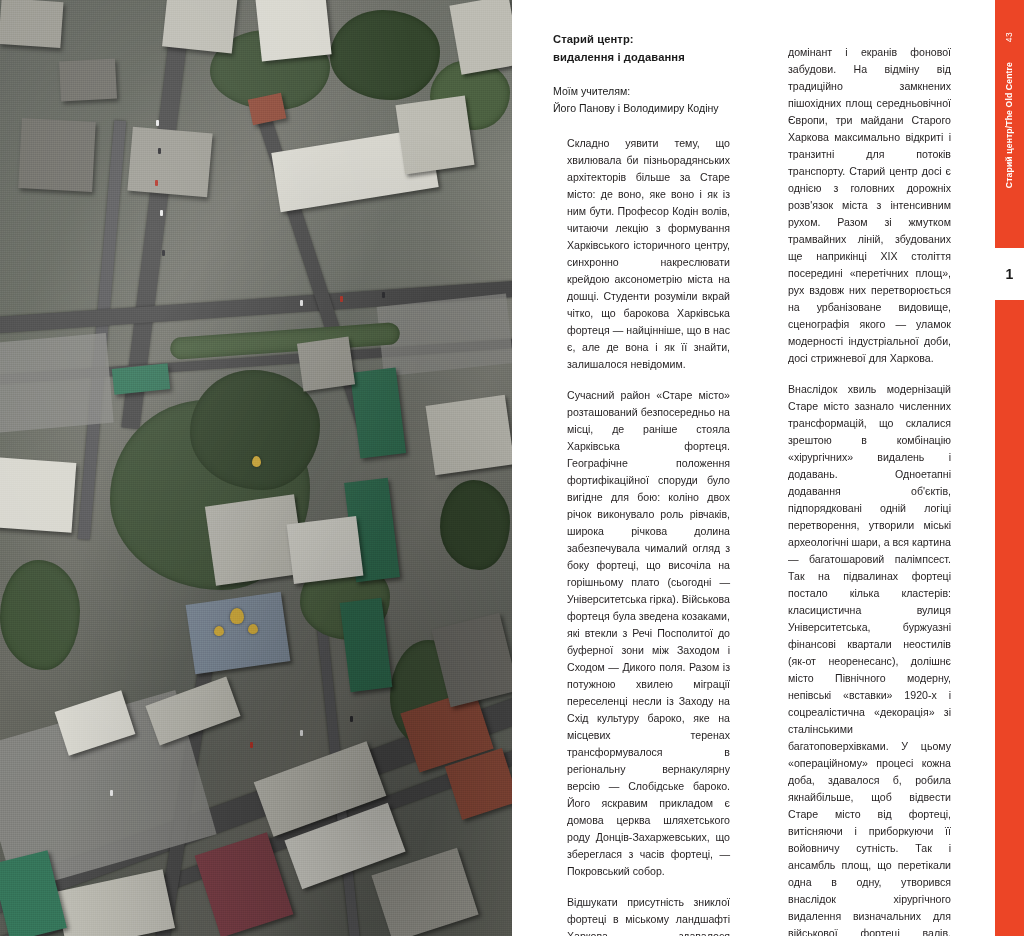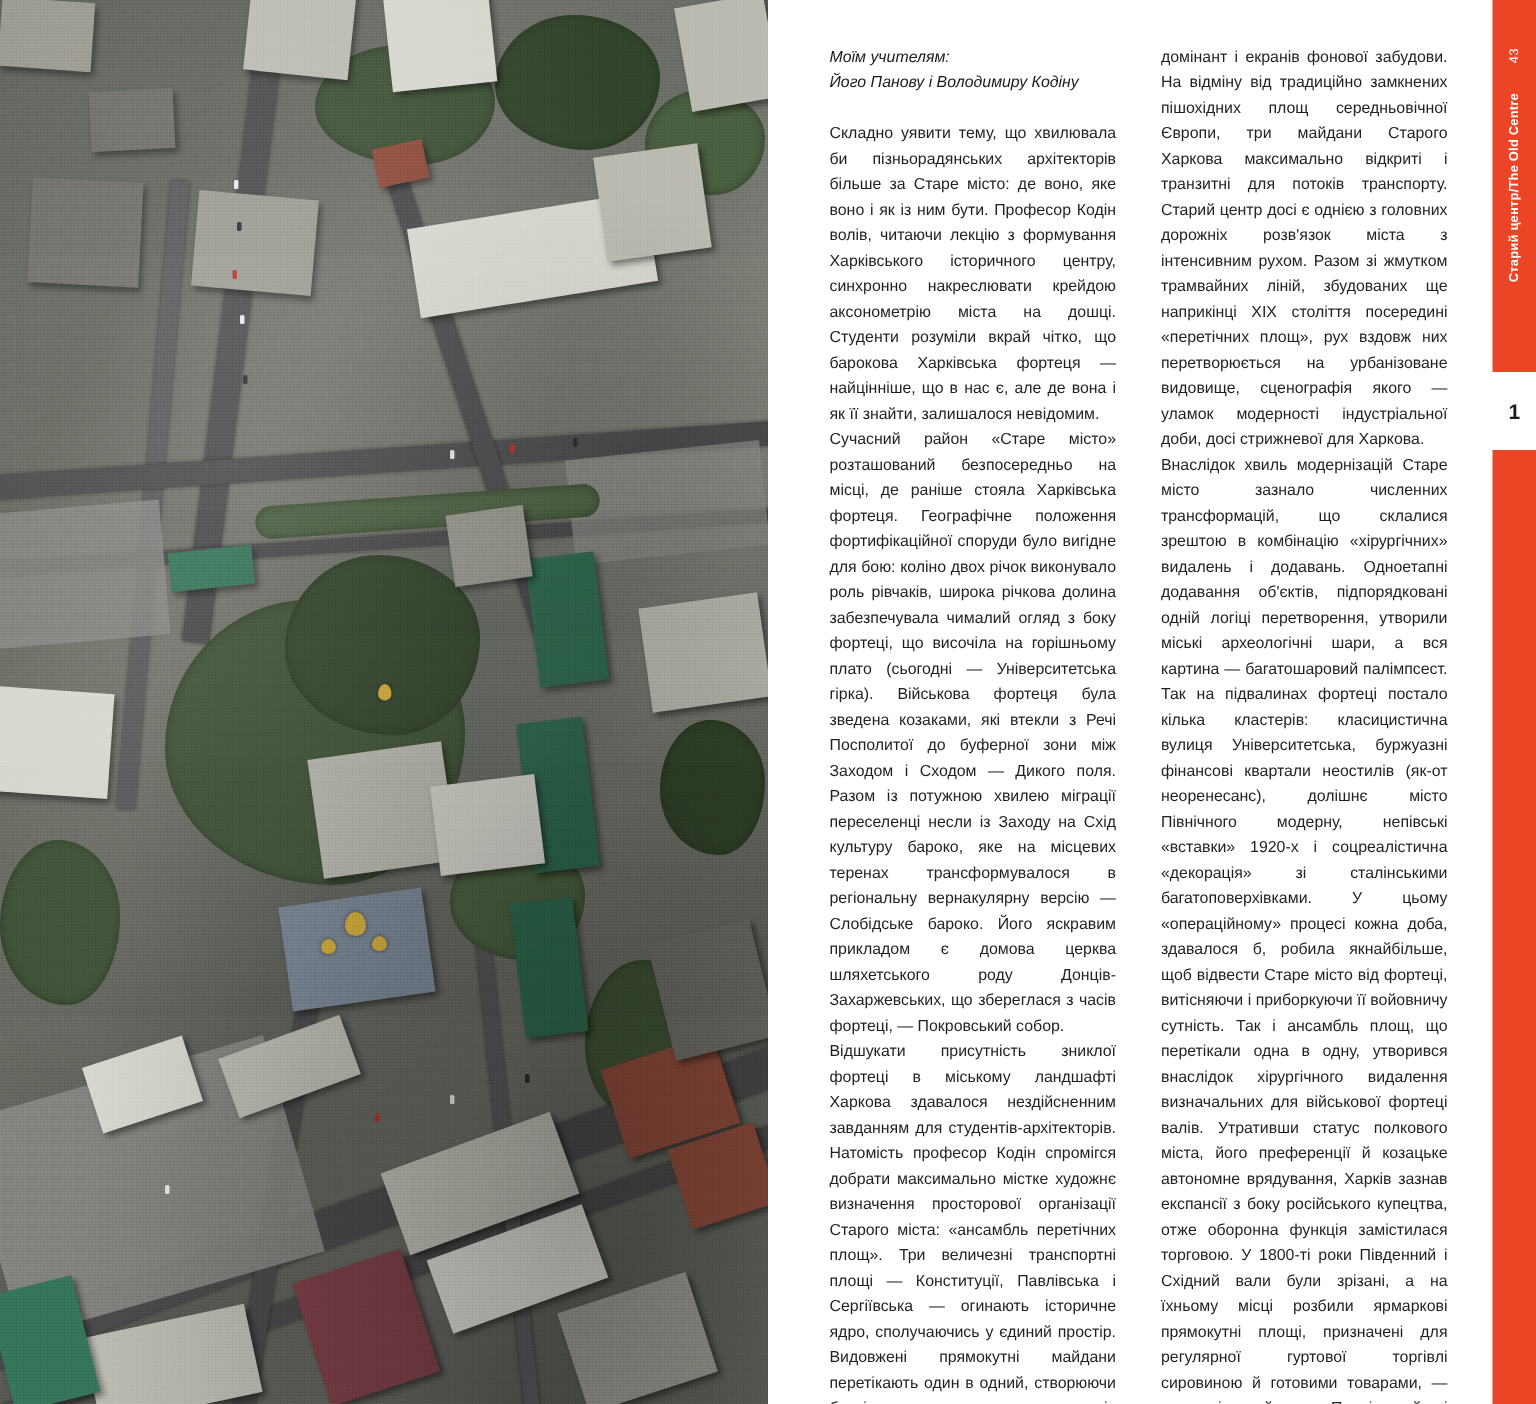--- a/index.html
+++ b/index.html
@@ -64,25 +64,25 @@
     position:absolute;left:41px;top:30px;width:412px;bottom:18px;
     display:flex;gap:30px;
   }
   .col{width:191px;}
   h1.title{
     font-size:11.2px;line-height:1.62;font-weight:bold;margin:0 0 17px 0;
     letter-spacing:.1px;color:#1b1b1b;
   }
   h1.title .l{display:block;}
   .dedication{
-    font-style:italic;font-size:10.6px;line-height:1.62;margin:0 0 17px 0;color:#1b1b1b;
+    font-size:10.6px;line-height:1.62;margin:0 0 17px 0;color:#1b1b1b;
   }
   .dedication .l{display:block;}
   p.body{
-    margin:0;font-size:10.6px;line-height:1.605;text-align:justify;
+    margin:14px;font-size:10.6px;line-height:1.605;text-align:justify;
     text-justify:inter-word;hyphens:manual;color:#231f20;
   }
   p.body + p.body{margin-top:0;}
 
   
   .tab{
     position:absolute;right:0;top:0;width:29px;height:936px;background:#ffffff;
   }
   .tab-band{position:absolute;left:0;width:29px;background:#ec4526;}
   .tab-band.top{top:0;height:248px;}
@@ -198,20 +198,24 @@
     <div class="car dk" style="left:350px;top:716px;"></div>
 
     <div class="shade"></div>
     <div class="grain"></div>
   </figure>
 
   <section class="text-area">
     <div class="cols">
 
       <div class="col">
+        <h1 class="title">
+          <span class="l">Старий центр:</span>
+          <span class="l">видалення і додавання</span>
+        </h1>
 
         <div class="dedication">
           <span class="l">Моїм учителям:</span>
           <span class="l">Його Панову і Володимиру Кодіну</span>
         </div>
 
         <p class="body">Складно уявити тему, що хвилювала би пізньорадянських архітекторів більше за Старе місто: де воно, яке воно і як із ним бути. Професор Кодін волів, читаючи лекцію з формування Харківського історичного центру, синхронно накреслювати крейдою аксонометрію міста на дошці. Студенти розуміли вкрай чітко, що барокова Харківська фортеця — найцінніше, що в нас є, але де вона і як її знайти, залишалося невідомим.</p>
         <p class="body">Сучасний район «Старе місто» розташований безпосередньо на місці, де раніше стояла Харківська фортеця. Географічне положення фортифікаційної споруди було вигідне для бою: коліно двох річок виконувало роль рівчаків, широка річкова долина забезпечувала чималий огляд з боку фортеці, що височіла на горішньому плато (сьогодні — Університетська гірка). Військова фортеця була зведена козаками, які втекли з Речі Посполитої до буферної зони між Заходом і Сходом — Дикого поля. Разом із потужною хвилею міграції переселенці несли із Заходу на Схід культуру бароко, яке на місцевих теренах трансформувалося в регіональну вернакулярну версію — Слобідське бароко. Його яскравим прикладом є домова церква шляхетського роду Донців-Захаржевських, що збереглася з часів фортеці, — Покровський собор.</p>
         <p class="body">Відшукати присутність зниклої фортеці в міському ландшафті Харкова здавалося нездійсненним завданням для студентів-архітекторів. Натомість професор Кодін спромігся добрати максимально містке художнє визначення просторової організації Старого міста: «ансамбль перетічних площ». Три величезні транспортні площі — Конституції, Павлівська і Сергіївська — огинають історичне ядро, сполучаючись у єдиний простір. Видовжені прямокутні майдани перетікають один в одний, створюючи безліч мальовничих панорам, ракурсів і розкриттів. Усе це стало полем для діяльності радянських містобудівників, які обстоювали вивірену розстановку</p>
       </div>

